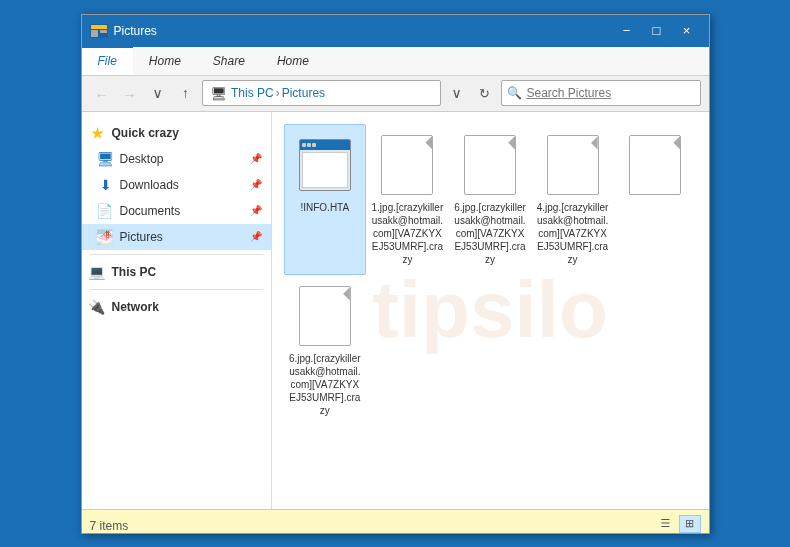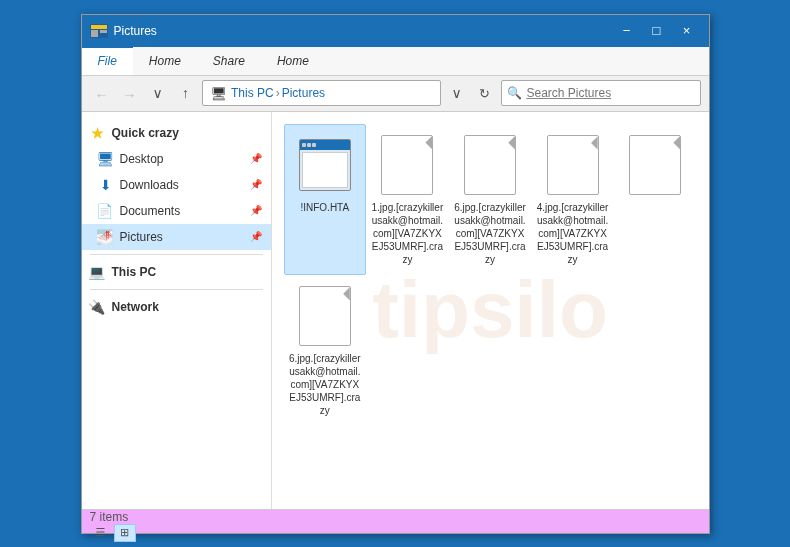--- a/index.html
+++ b/index.html
@@ -58,21 +58,21 @@
     .generic-file { width: 52px; height: 60px; background: white; border: 1.5px solid #aaa; border-radius: 2px; position: relative; }
     .generic-file::before { content: ''; position: absolute; top: 0; right: 0; width: 14px; height: 14px; background: #aaa; clip-path: polygon(0 0, 100% 100%, 100% 0); }
     .generic-file::after { content: ''; position: absolute; top: 0; right: 0; width: 0; height: 0; border-left: 14px solid white; border-bottom: 14px solid transparent; }
     
     
     .hta-icon-wrapper { width: 52px; height: 52px; background: #dde8f5; border: 1.5px solid #888; border-radius: 2px; overflow: hidden; }
     .hta-titlebar { background: #1a6fb5; height: 10px; display: flex; align-items: center; padding: 0 2px; gap: 1px; }
     .hta-dot { width: 4px; height: 4px; background: #ccc; border-radius: 1px; }
 
     
-    .status-bar { height: 24px; background: #f0abfc; border-top: 1px solid #ccc; display: flex; align-items: flex-start; padding: 0 8px; font-size: 12px; color: #555; flex-shrink: 0; justify-content: space-between; flex-direction: column; }
+    .status-bar { height: 24px; background: #fef9c3; border-top: 1px solid #ccc; display: flex; align-items: flex-end; padding: 0 8px; font-size: 12px; color: #555; flex-shrink: 0; justify-content: space-between; }
     .status-view-buttons { display: flex; gap: 2px; }
     .view-btn { width: 22px; height: 18px; border: 1px solid transparent; background: transparent; cursor: pointer; display: flex; align-items: center; justify-content: center; font-size: 11px; color: #555; }
     .view-btn.active { background: #cce8ff; border-color: #99c9f5; }
   </style>
 </head>
 <body>
 
 <div class="window">
 
   <div class="title-bar">

